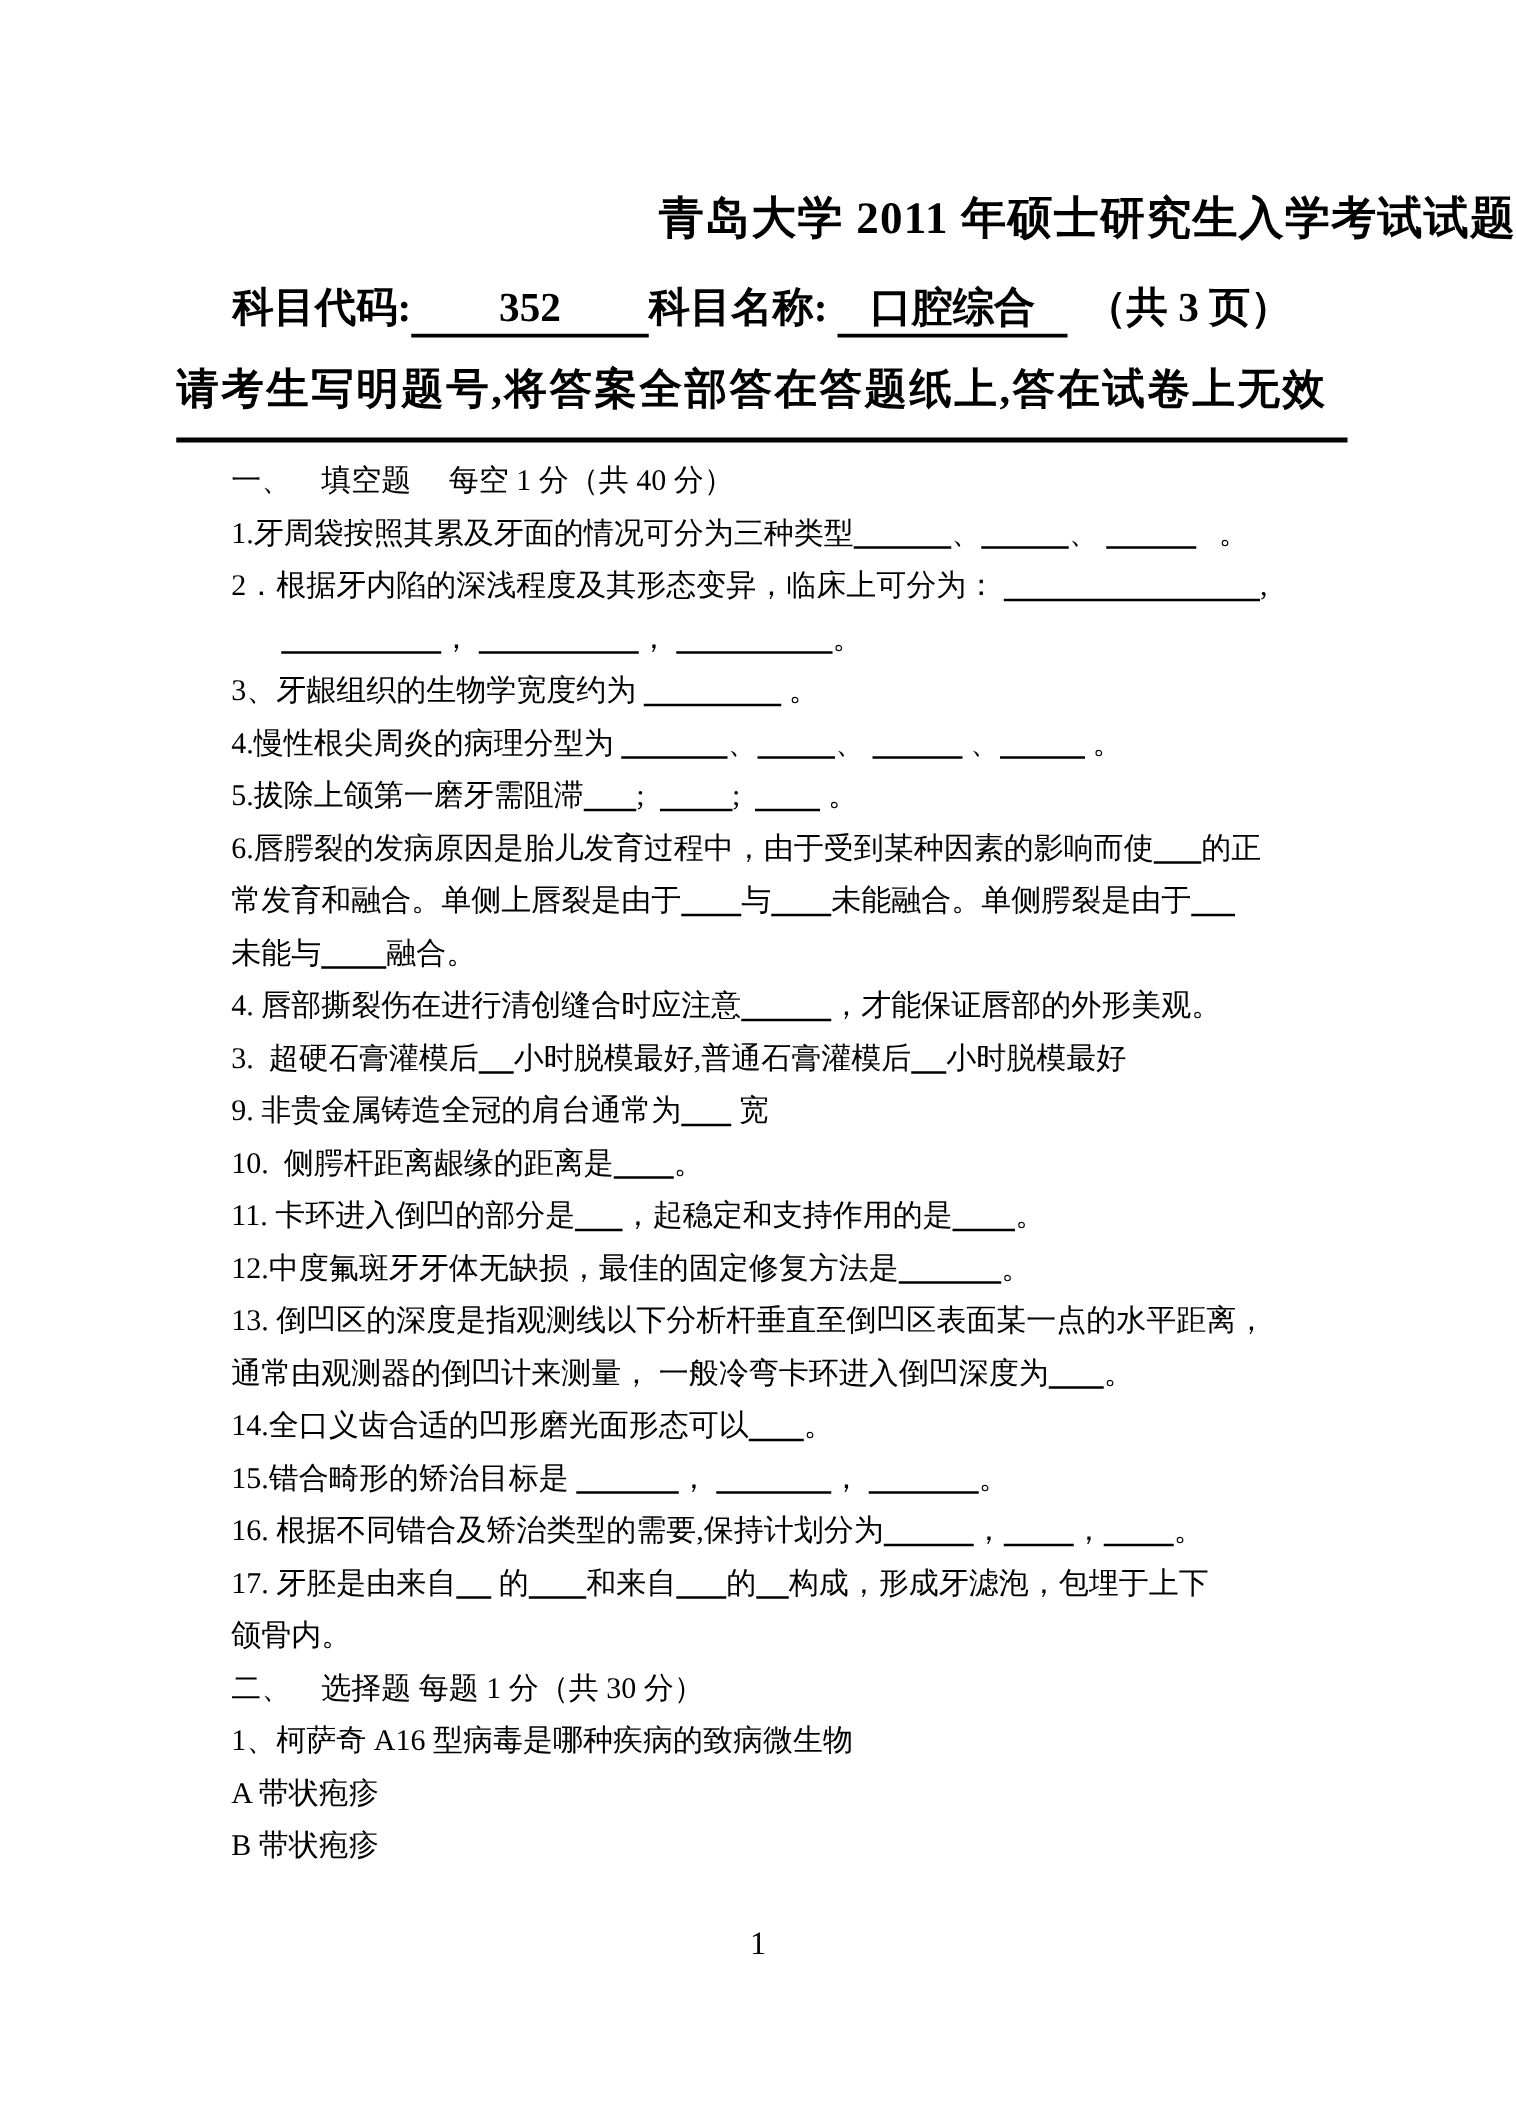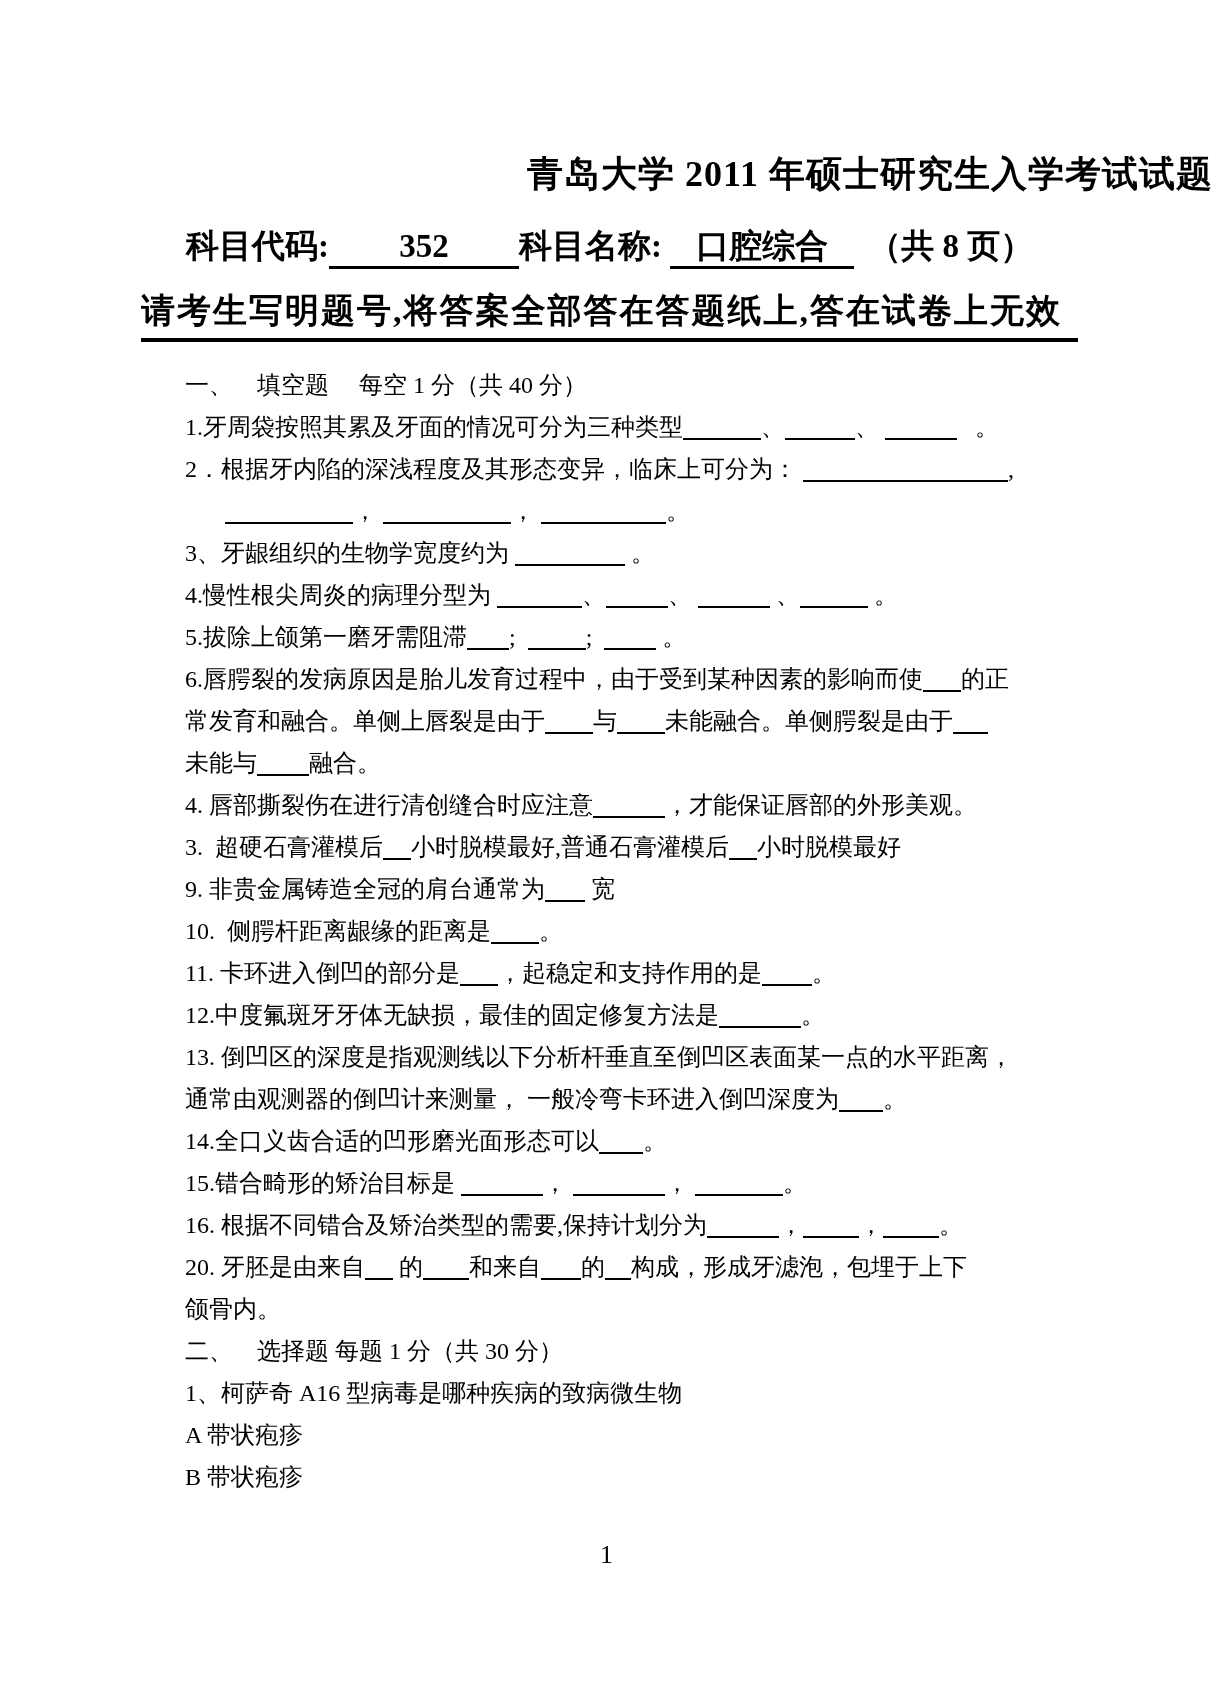--- a/index.html
+++ b/index.html
@@ -40,21 +40,21 @@
   .pages-note { margin-left: 14px; }
   .notice {
     position: absolute;
     top: 288px; left: 141px;
     width: 937px;
     font-size: 34px;
     font-weight: 700;
     letter-spacing: 2px;
     white-space: nowrap;
     border-bottom: 4px solid #000;
-    padding-bottom: 4px;
+    padding-bottom: 16px;
     overflow: hidden;
   }
   .body-lines {
     position: absolute;
     top: 364px; left: 141px;
     width: 955px;
     font-size: 24px;
     margin-left: 44px;
   }
   .line {
@@ -76,21 +76,21 @@
     font-size: 26px;
   }
 </style>
 </head>
 <body>
 
 <div class="page">
 
   <div class="title">青岛大学 2011 年硕士研究生入学考试试题</div>
 
-  <div class="subject"><span>科目代码:</span><span class="ublank ublank-code">352</span><span>科目名称:</span> <span class="ublank ublank-name">口腔综合</span><span class="pages-note">（共 8 页）</span></div>
+  <div class="subject"><span>科目代码:</span><span class="ublank ublank-code">352</span><span>科目名称:</span> <span class="ublank ublank-name">口腔综合</span><span class="pages-note">（共 3 页）</span></div>
 
   <div class="notice">请考生写明题号,将答案全部答在答题纸上,答在试卷上无效</div>
 
   <div class="body-lines" id="body-lines">
       <div class="line"><span>一、　填空题　 每空 1 分（共 40 分）</span></div>
       <div class="line"><span>1.牙周袋按照其累及牙面的情况可分为三种类型</span><span class="blank" style="width: 78px;"></span><span>、</span><span class="blank" style="width: 70px;"></span><span>、 </span><span class="blank" style="width: 72px;"></span><span>   。</span></div>
       <div class="line"><span>2．根据牙内陷的深浅程度及其形态变异，临床上可分为： </span><span class="blank" style="width: 205px;"></span><span>,</span></div>
       <div class="line" style="padding-left: 40px;"><span class="blank" style="width: 128px;"></span><span>， </span><span class="blank" style="width: 128px;"></span><span>， </span><span class="blank" style="width: 125px;"></span><span>。</span></div>
       <div class="line"><span>3、牙龈组织的生物学宽度约为 </span><span class="blank" style="width: 110px;"></span><span> 。</span></div>
       <div class="line"><span>4.慢性根尖周炎的病理分型为 </span><span class="blank" style="width: 85px;"></span><span>、</span><span class="blank" style="width: 62px;"></span><span>、 </span><span class="blank" style="width: 72px;"></span><span> 、</span><span class="blank" style="width: 68px;"></span><span> 。</span></div>
@@ -102,21 +102,21 @@
       <div class="line"><span>3.  超硬石膏灌模后</span><span class="blank" style="width: 28px;"></span><span>小时脱模最好,普通石膏灌模后</span><span class="blank" style="width: 28px;"></span><span>小时脱模最好</span></div>
       <div class="line"><span>9. 非贵金属铸造全冠的肩台通常为</span><span class="blank" style="width: 40px;"></span><span> 宽</span></div>
       <div class="line"><span>10.  侧腭杆距离龈缘的距离是</span><span class="blank" style="width: 48px;"></span><span>。</span></div>
       <div class="line"><span>11. 卡环进入倒凹的部分是</span><span class="blank" style="width: 38px;"></span><span>，起稳定和支持作用的是</span><span class="blank" style="width: 50px;"></span><span>。</span></div>
       <div class="line"><span>12.中度氟斑牙牙体无缺损，最佳的固定修复方法是</span><span class="blank" style="width: 82px;"></span><span>。</span></div>
       <div class="line"><span>13. 倒凹区的深度是指观测线以下分析杆垂直至倒凹区表面某一点的水平距离，</span></div>
       <div class="line"><span>通常由观测器的倒凹计来测量， 一般冷弯卡环进入倒凹深度为</span><span class="blank" style="width: 44px;"></span><span>。</span></div>
       <div class="line"><span>14.全口义齿合适的凹形磨光面形态可以</span><span class="blank" style="width: 44px;"></span><span>。</span></div>
       <div class="line"><span>15.错合畸形的矫治目标是 </span><span class="blank" style="width: 82px;"></span><span>， </span><span class="blank" style="width: 92px;"></span><span>， </span><span class="blank" style="width: 88px;"></span><span>。</span></div>
       <div class="line"><span>16. 根据不同错合及矫治类型的需要,保持计划分为</span><span class="blank" style="width: 72px;"></span><span>，</span><span class="blank" style="width: 56px;"></span><span>，</span><span class="blank" style="width: 56px;"></span><span>。</span></div>
-      <div class="line"><span>20. 牙胚是由来自</span><span class="blank" style="width: 28px;"></span><span> 的</span><span class="blank" style="width: 46px;"></span><span>和来自</span><span class="blank" style="width: 40px;"></span><span>的</span><span class="blank" style="width: 26px;"></span><span>构成，形成牙滤泡，包埋于上下</span></div>
+      <div class="line"><span>17. 牙胚是由来自</span><span class="blank" style="width: 28px;"></span><span> 的</span><span class="blank" style="width: 46px;"></span><span>和来自</span><span class="blank" style="width: 40px;"></span><span>的</span><span class="blank" style="width: 26px;"></span><span>构成，形成牙滤泡，包埋于上下</span></div>
       <div class="line"><span>颌骨内。</span></div>
       <div class="line"><span>二、　选择题 每题 1 分（共 30 分）</span></div>
       <div class="line"><span>1、柯萨奇 A16 型病毒是哪种疾病的致病微生物</span></div>
       <div class="line"><span>A 带状疱疹</span></div>
       <div class="line"><span>B 带状疱疹</span></div>
     </div>
 
   <div class="pagenum">1</div>
 
 </div>

